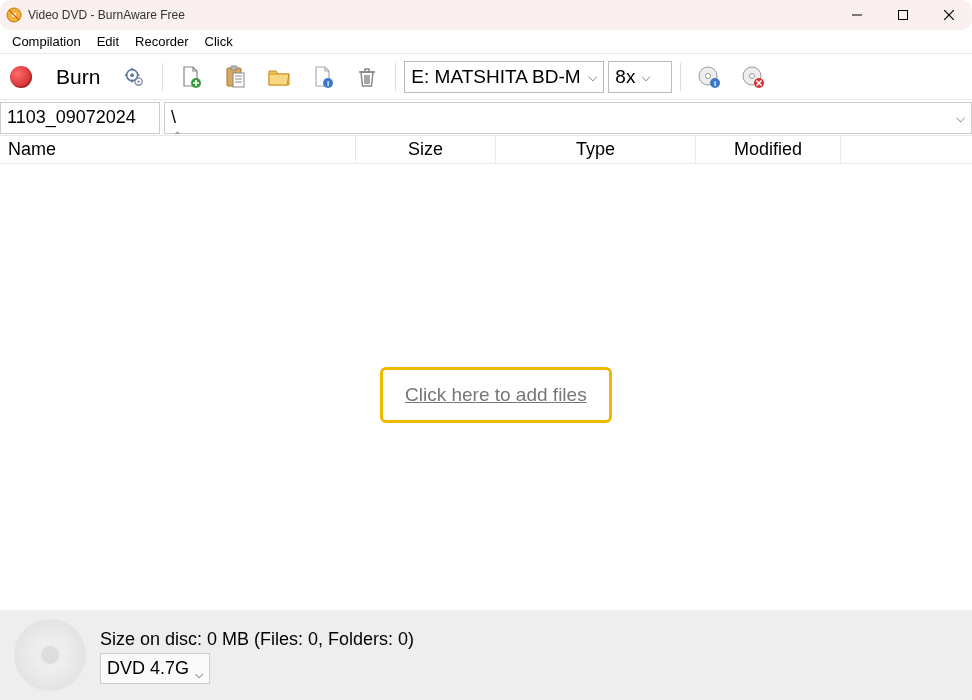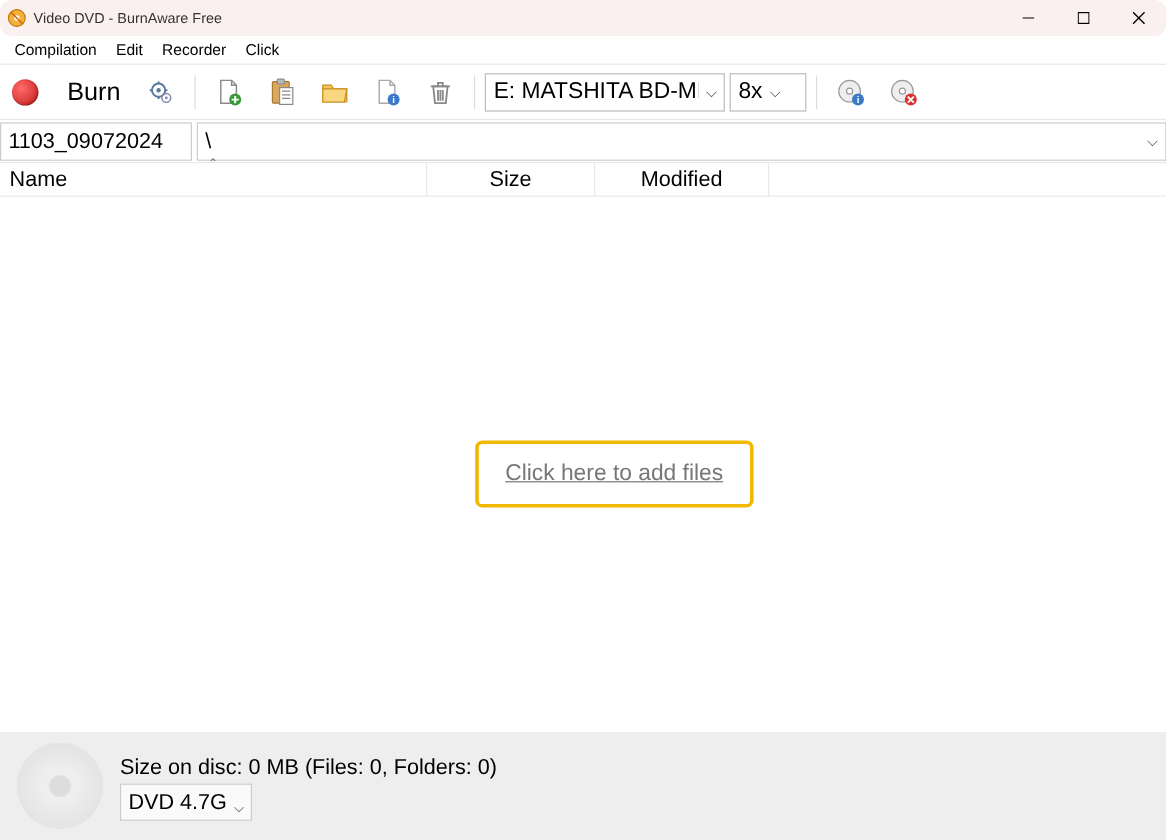--- a/index.html
+++ b/index.html
@@ -29,21 +29,21 @@
   
   .headers { height:28px; display:flex; align-items:center; border-bottom:1px solid #e8e8e8; font-size:18px; }
   .headers .col { border-right:1px solid #e8e8e8; height:100%; display:flex; align-items:center; padding:0 8px; }
   .col-name { width:356px; position:relative; }
   .col-name .sort { position:absolute; top:-6px; left:50%; transform:translateX(-50%); font-size:10px; color:#777; }
   .col-size { width:140px; justify-content:center; }
   .col-type { width:200px; justify-content:center; }
   .col-mod  { width:145px; justify-content:center; }
   
   .files { flex:1; position:relative; background:#fff; }
-  .addbox { position:absolute; left:396px; top:203px; border:3px solid #f1b800; border-radius:6px; padding:14px 22px; }
+  .addbox { position:absolute; left:380px; top:203px; border:3px solid #f1b800; border-radius:6px; padding:14px 22px; }
   .addbox a { color:#777; font-size:19px; text-decoration:underline; }
   
   .statusbar { height:90px; background:#eee; display:flex; align-items:center; padding:8px 14px; gap:14px; }
   .disc-graphic { width:72px; height:72px; border-radius:50%; background:radial-gradient(circle,#f5f5f5 0%,#e6e6e6 60%,#ddd 100%); position:relative; }
   .disc-graphic::after { content:""; position:absolute; top:50%; left:50%; width:18px; height:18px; background:#ddd; border:4px solid #eee; border-radius:50%; transform:translate(-50%,-50%); }
   .statusinfo { font-size:18px; line-height:1.5; }
   .disc-type { border:1px solid #ccc; background:#fafafa; display:inline-flex; align-items:flex-end; padding:1px 6px; gap:6px; font-size:18px; }
   .disc-type .chev { font-size:11px; color:#555; }
   svg { display:block; }
 </style>
@@ -189,20 +189,23 @@
 </div>
 
 <div class="headers">
   <div class="col col-name">
     <span>Name</span>
     <span class="sort">⌃</span>
   </div>
   <div class="col col-size">
       <span>Size</span>
     </div>
+  <div class="col col-type">
+      <span>Type</span>
+    </div>
   <div class="col col-mod">
       <span>Modified</span>
     </div>
 </div>
 
 <div class="files">
   <div class="addbox">
     <a href="#">Click here to add files</a>
   </div>
 </div>

